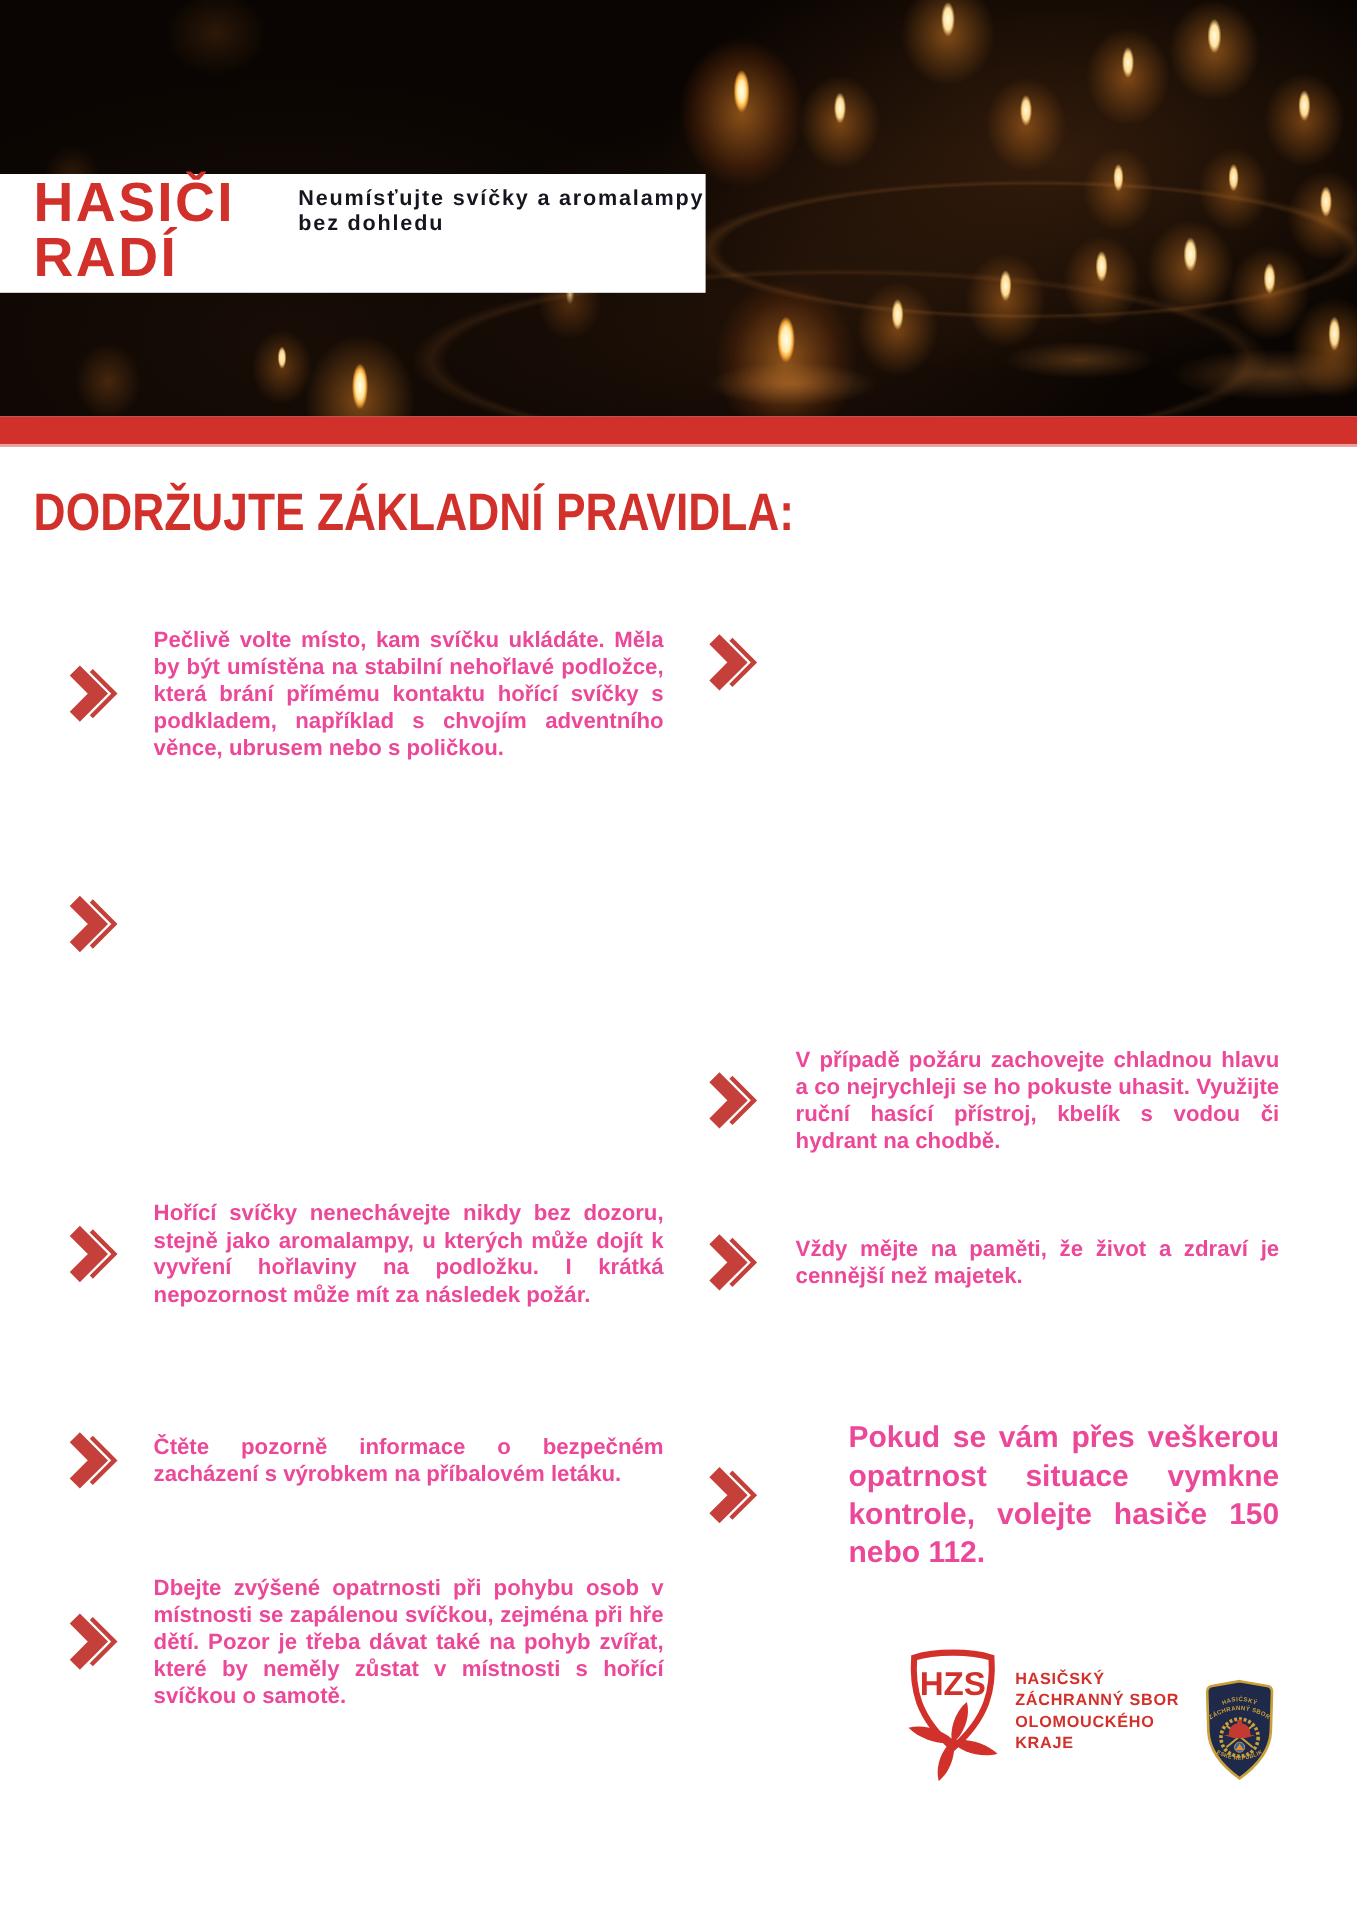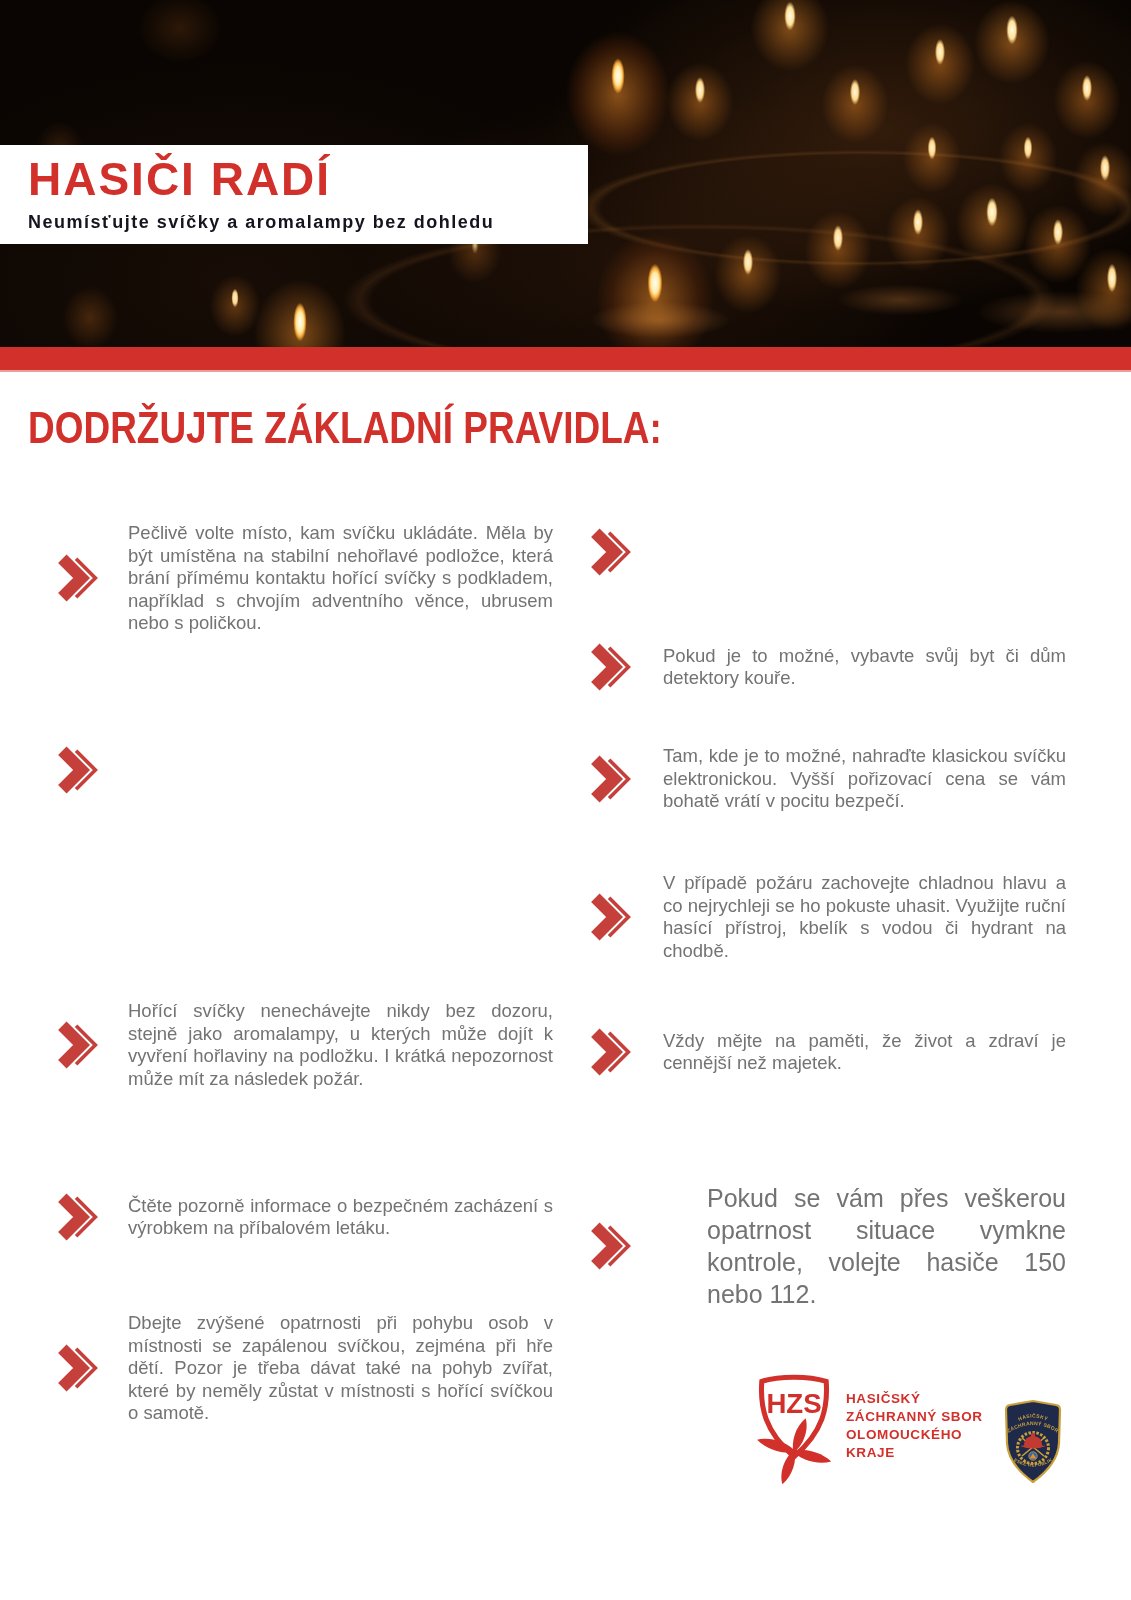--- a/index.html
+++ b/index.html
@@ -61,39 +61,39 @@
       radial-gradient(340px 70px at 860px 208px,rgba(0,0,0,0) 76%,rgba(190,120,50,.18) 79%,rgba(0,0,0,0) 83%),
       radial-gradient(420px 90px at 700px 300px,rgba(0,0,0,0) 78%,rgba(170,105,45,.15) 81%,rgba(0,0,0,0) 85%),
       
       radial-gradient(460px 260px at 880px 130px,rgba(90,50,20,.5) 0%,rgba(0,0,0,0) 72%),
       radial-gradient(420px 240px at 660px 260px,rgba(70,38,16,.4) 0%,rgba(0,0,0,0) 72%),
       radial-gradient(520px 300px at 240px 280px,rgba(50,28,14,.35) 0%,rgba(0,0,0,0) 75%);
   }
 
   
   .banner{position:absolute;left:0;top:145px;width:588px;height:99px;background:#ffffff;
-          display:flex;flex-direction:column;justify-content:center;padding-left:28px;box-sizing:border-box;}
+          display:flex;flex-direction:row;justify-content:center;padding-left:28px;box-sizing:border-box;}
   .title{color:#D2312B;font-size:46px;font-weight:bold;letter-spacing:2px;line-height:1;}
   .subtitle{color:#15151F;font-size:18px;font-weight:bold;letter-spacing:1.5px;margin-top:10px;}
 
   .stripe{position:absolute;left:0;top:347px;width:1131px;height:25px;background:#D2312B;
           border-bottom:2px solid #e9a09a;box-sizing:border-box;}
 
   
   .heading{position:absolute;left:28px;top:403px;color:#D2312B;font-size:44px;font-weight:bold;
            letter-spacing:0px;transform:scaleX(.84);transform-origin:left center;white-space:nowrap;}
 
   
   .row{position:absolute;display:flex;align-items:center;}
   .row .chev{flex:0 0 44px;width:44px;height:50px;}
   .row.left-col{left:55px;width:498px;}
   .row.left-col .chev{margin-right:29px;}
   .row.right-col{left:588px;width:478px;}
   .row.right-col .chev{margin-right:31px;}
-  .rule-text{margin:0;flex:1;text-align:justify;color:#737373;font-weight:normal;
+  .rule-text{margin:0;flex:1;text-align:justify;color:#ec4899;font-weight:bold;
              font-size:18.5px;line-height:22.5px;}
   .row.big .rule-text{font-size:25px;line-height:32px;margin-left:44px;}
 
   .l1{top:522px}.l2{top:745px}.l3{top:900px}.l4{top:1000px}.l5{top:1192px}.l6{top:1312px}
   .r1{top:527px}.r2{top:642px}.r3{top:745px}.r4{top:872px}.r5{top:1027px}.r6{top:1182px}
 
   
   .hzs-logo{position:absolute;left:748px;top:1372px;width:92px;height:118px;}
   .org-name{position:absolute;left:846px;top:1390px;color:#D2312B;font-weight:bold;
             font-size:13.5px;line-height:18px;letter-spacing:.6px;}
@@ -148,34 +148,20 @@
       <polyline points="23,5 44,26 23,47" fill="none" stroke="#C5403A" stroke-width="4"></polyline>
     </svg>
     <p class="rule-text">Dbejte zvýšené opatrnosti při pohybu osob v místnosti se zapálenou svíčkou, zejména při hře dětí. Pozor je třeba dávat také na pohyb zvířat, které by neměly zůstat v místnosti s hořící svíčkou o samotě.</p>
   </div>
 
   <div class="row right-col r1">
     <svg class="chev" viewBox="0 0 48 52">
       <polyline points="8,5 29,26 8,47" fill="none" stroke="#C5403A" stroke-width="13"></polyline>
       <polyline points="23,5 44,26 23,47" fill="none" stroke="#C5403A" stroke-width="4"></polyline>
     </svg>
-  </div>
-  <div class="row right-col r2">
-    <svg class="chev" viewBox="0 0 48 52">
-      <polyline points="8,5 29,26 8,47" fill="none" stroke="#C5403A" stroke-width="13"></polyline>
-      <polyline points="23,5 44,26 23,47" fill="none" stroke="#C5403A" stroke-width="4"></polyline>
-    </svg>
-    <p class="rule-text">Pokud je to možné, vybavte svůj byt či dům detektory kouře.</p>
-  </div>
-  <div class="row right-col r3">
-    <svg class="chev" viewBox="0 0 48 52">
-      <polyline points="8,5 29,26 8,47" fill="none" stroke="#C5403A" stroke-width="13"></polyline>
-      <polyline points="23,5 44,26 23,47" fill="none" stroke="#C5403A" stroke-width="4"></polyline>
-    </svg>
-    <p class="rule-text">Tam, kde je to možné, nahraďte klasickou svíčku elektronickou. Vyšší pořizovací cena se vám bohatě vrátí v pocitu bezpečí.</p>
   </div>
   <div class="row right-col r4">
     <svg class="chev" viewBox="0 0 48 52">
       <polyline points="8,5 29,26 8,47" fill="none" stroke="#C5403A" stroke-width="13"></polyline>
       <polyline points="23,5 44,26 23,47" fill="none" stroke="#C5403A" stroke-width="4"></polyline>
     </svg>
     <p class="rule-text">V případě požáru zachovejte chladnou hlavu a co nejrychleji se ho pokuste uhasit. Využijte ruční hasící přístroj, kbelík s vodou či hydrant na chodbě.</p>
   </div>
   <div class="row right-col r5">
     <svg class="chev" viewBox="0 0 48 52">

